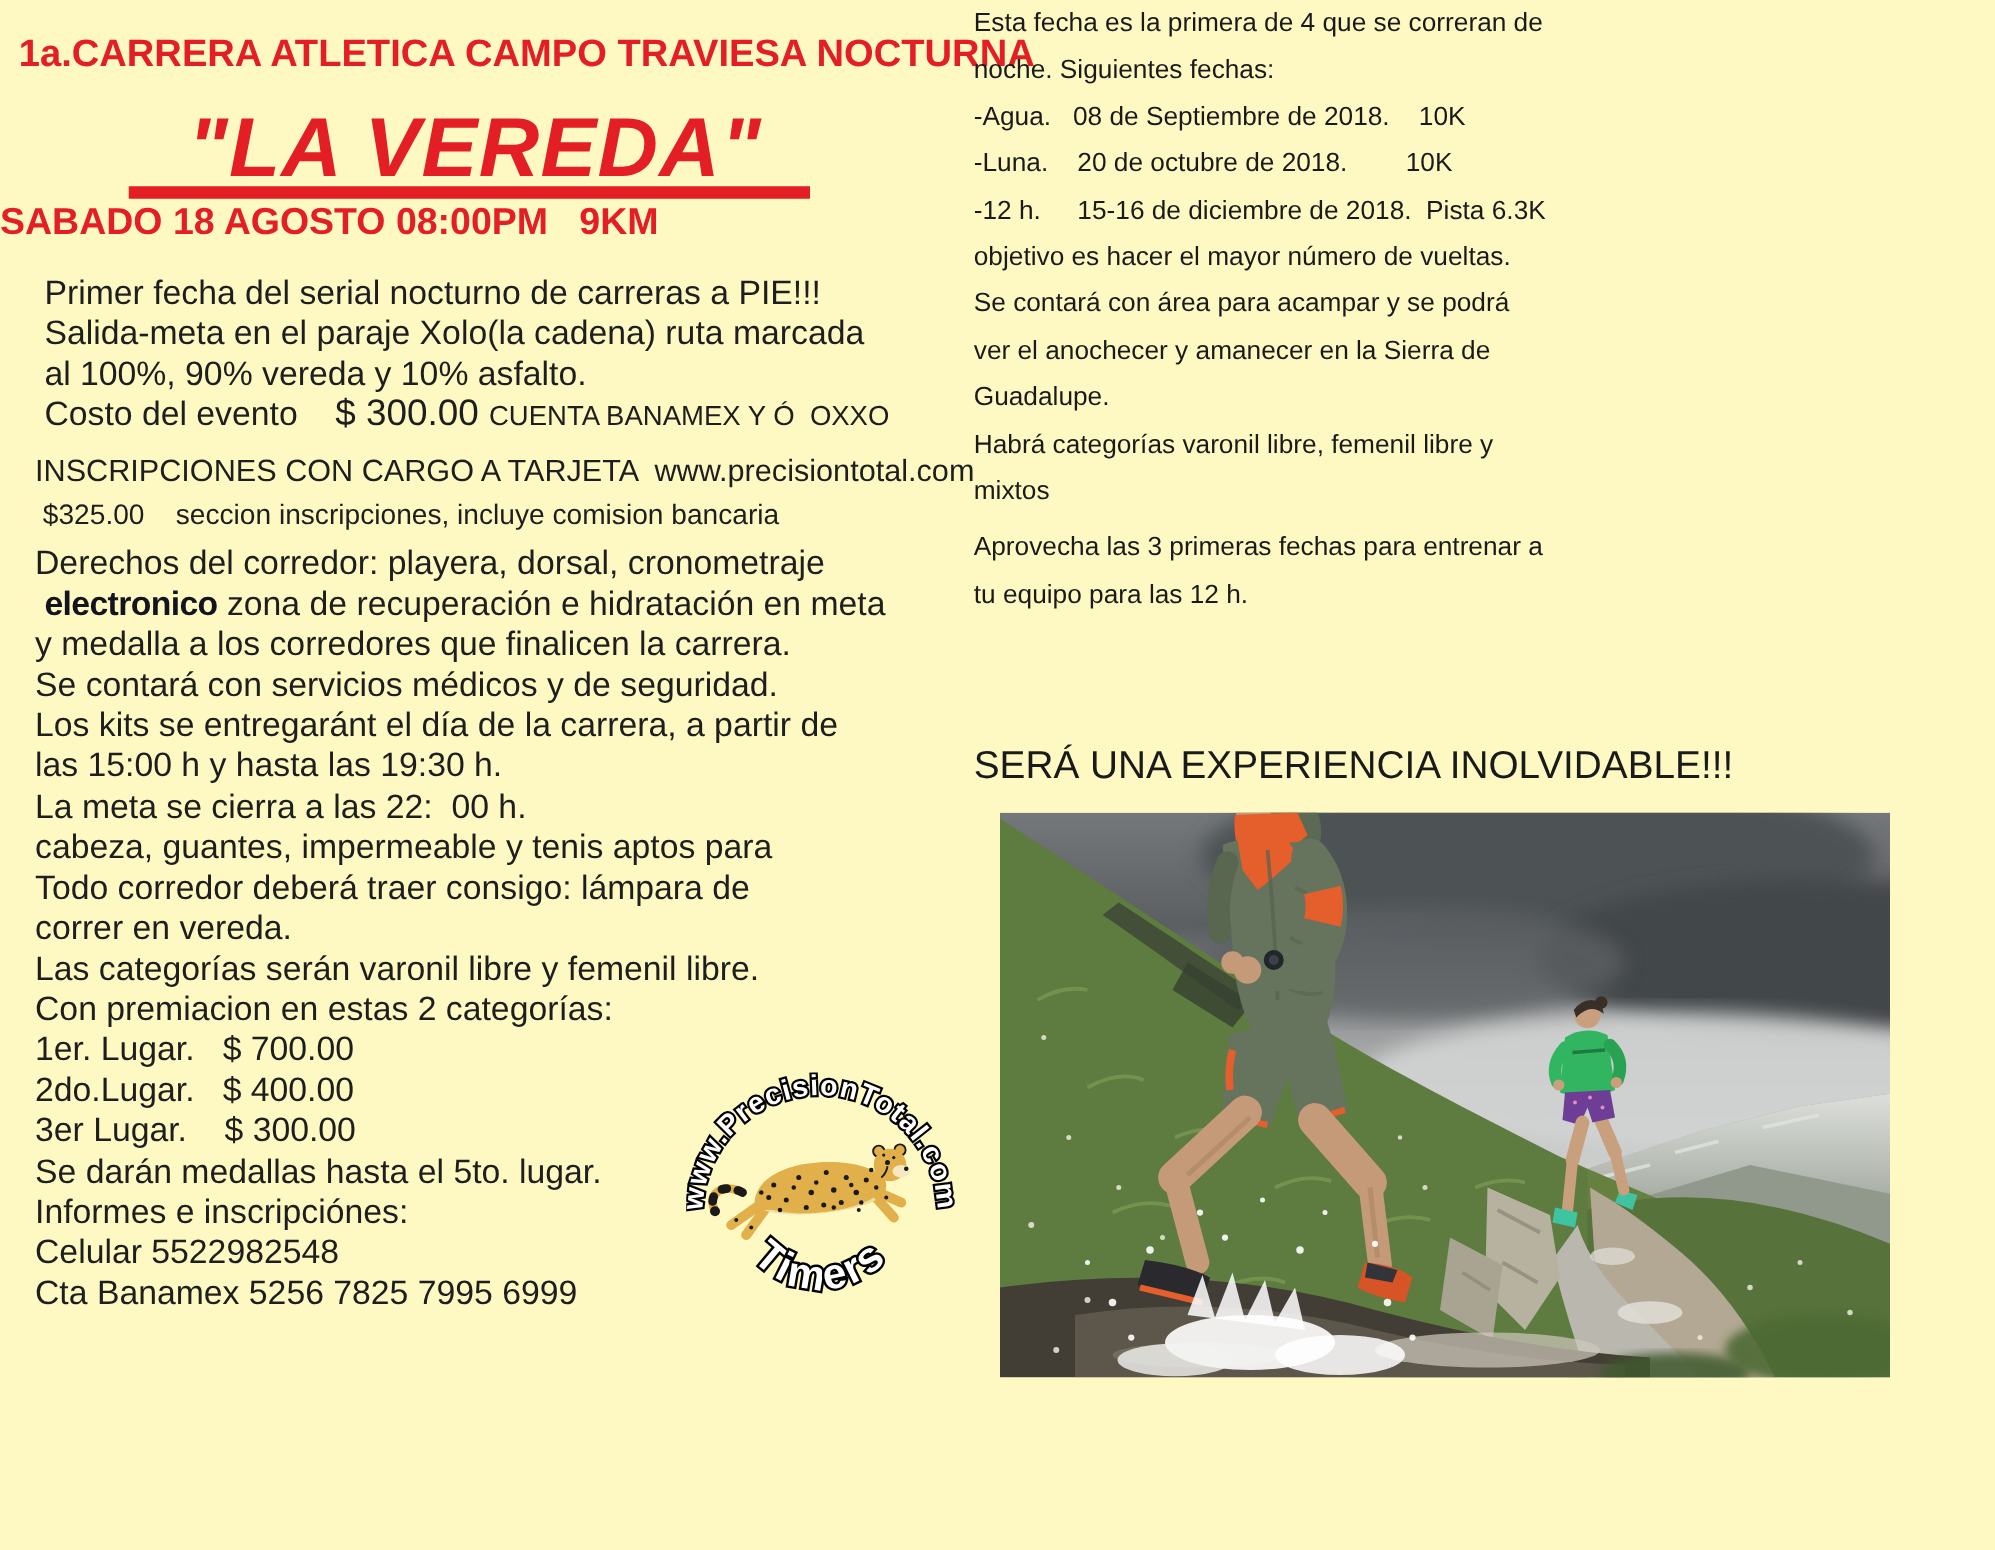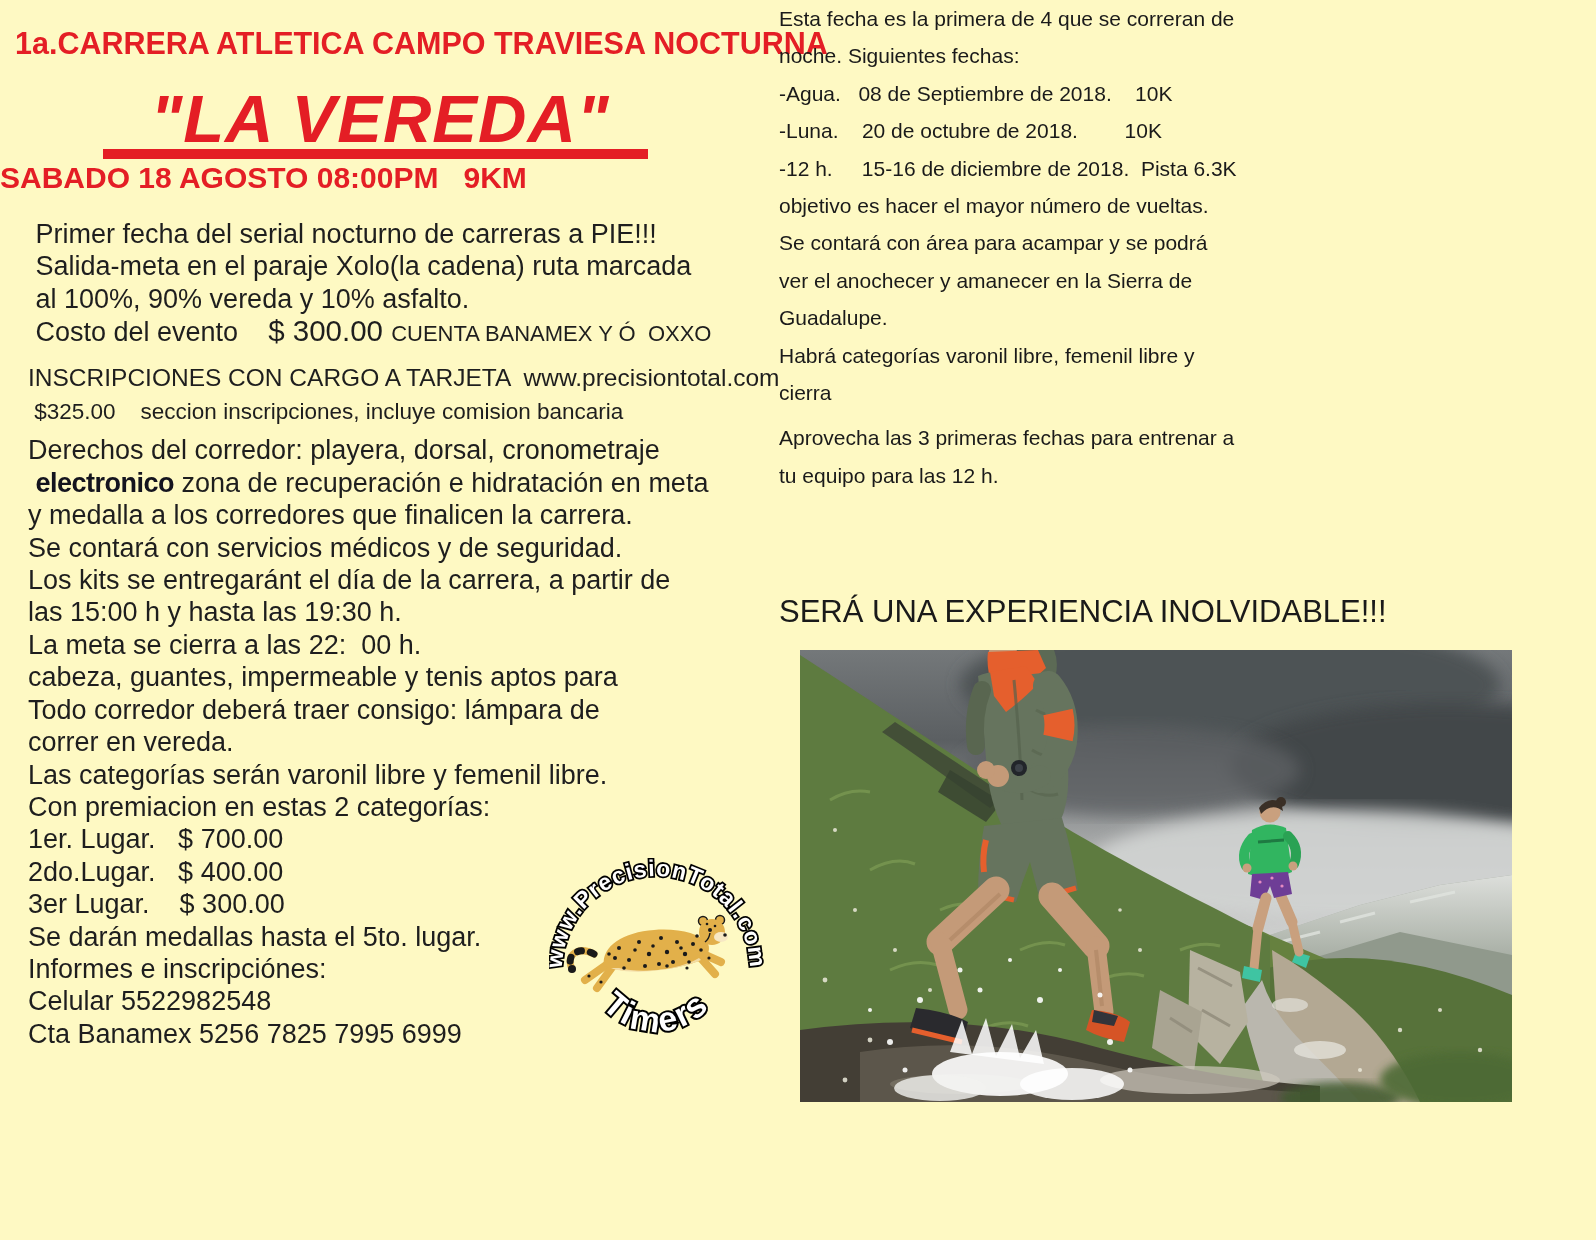--- a/index.html
+++ b/index.html
@@ -67,21 +67,21 @@
       <div class="bline"><span>Esta fecha es la primera de 4 que se correran de</span></div>
       <div class="bline"><span>noche. Siguientes fechas:</span></div>
       <div class="bline"><span>-Agua.   08 de Septiembre de 2018.    10K</span></div>
       <div class="bline"><span>-Luna.    20 de octubre de 2018.        10K</span></div>
       <div class="bline"><span>-12 h.     15-16 de diciembre de 2018.  Pista 6.3K</span></div>
       <div class="bline"><span>objetivo es hacer el mayor número de vueltas.</span></div>
       <div class="bline"><span>Se contará con área para acampar y se podrá</span></div>
       <div class="bline"><span>ver el anochecer y amanecer en la Sierra de</span></div>
       <div class="bline"><span>Guadalupe.</span></div>
       <div class="bline"><span>Habrá categorías varonil libre, femenil libre y</span></div>
-      <div class="bline"><span>cierra</span></div>
+      <div class="bline"><span>mixtos</span></div>
       <div class="bline mt8"><span>Aprovecha las 3 primeras fechas para entrenar a</span></div>
       <div class="bline"><span>tu equipo para las 12 h.</span></div>
     </div>
 
   <div class="slogan">SERÁ UNA EXPERIENCIA INOLVIDABLE!!!</div>
 
   <div class="logo">
     <svg viewBox="0 0 215 197" width="215" height="197">
       <defs>
         <path id="arcTop" d="M 13,112 A 94,94 0 0 1 201,112" fill="none"></path>

